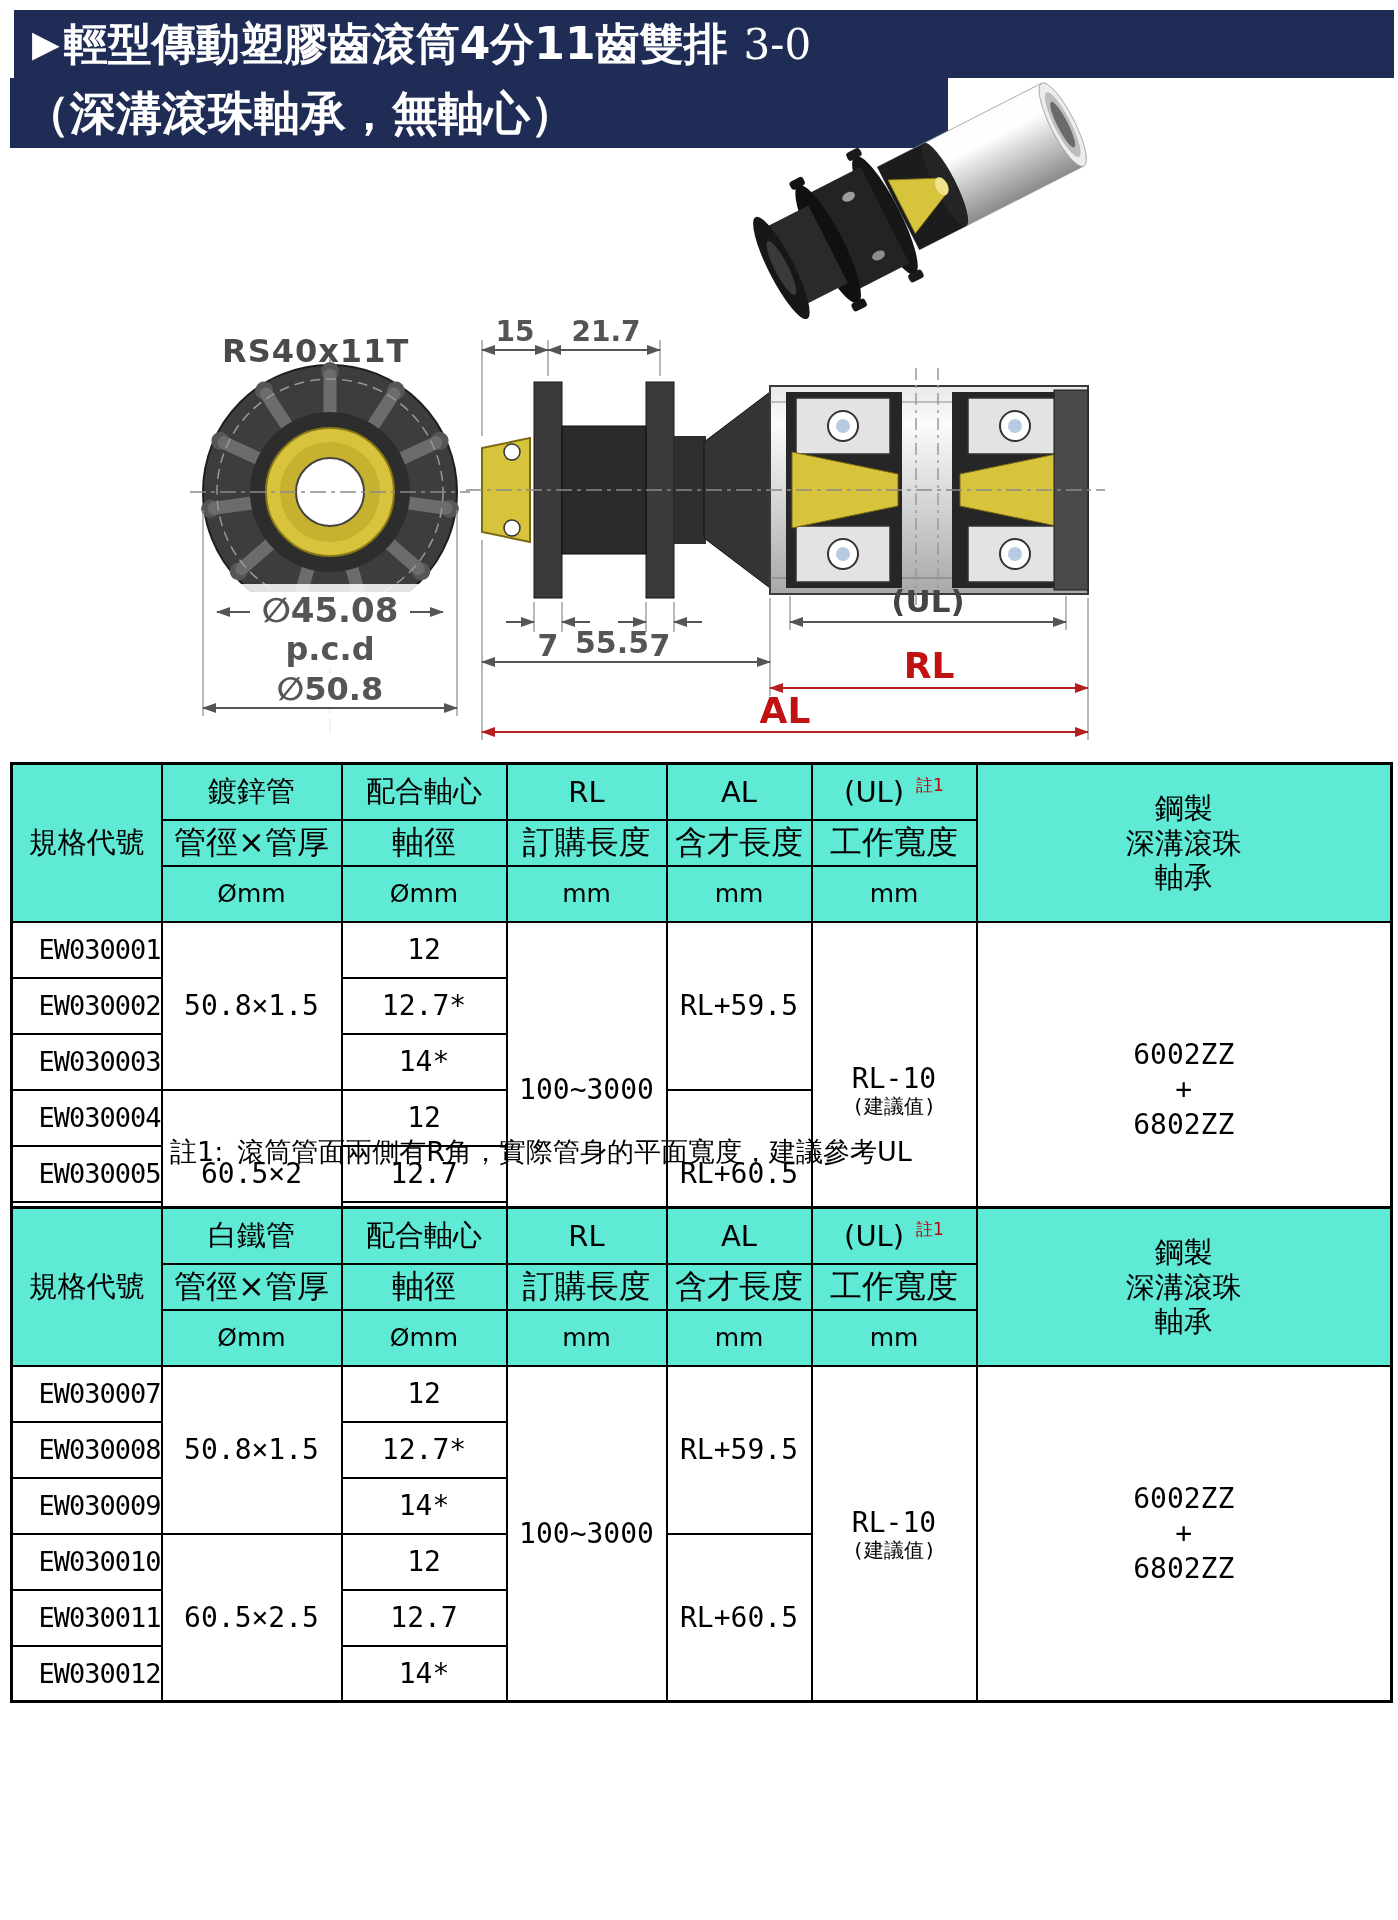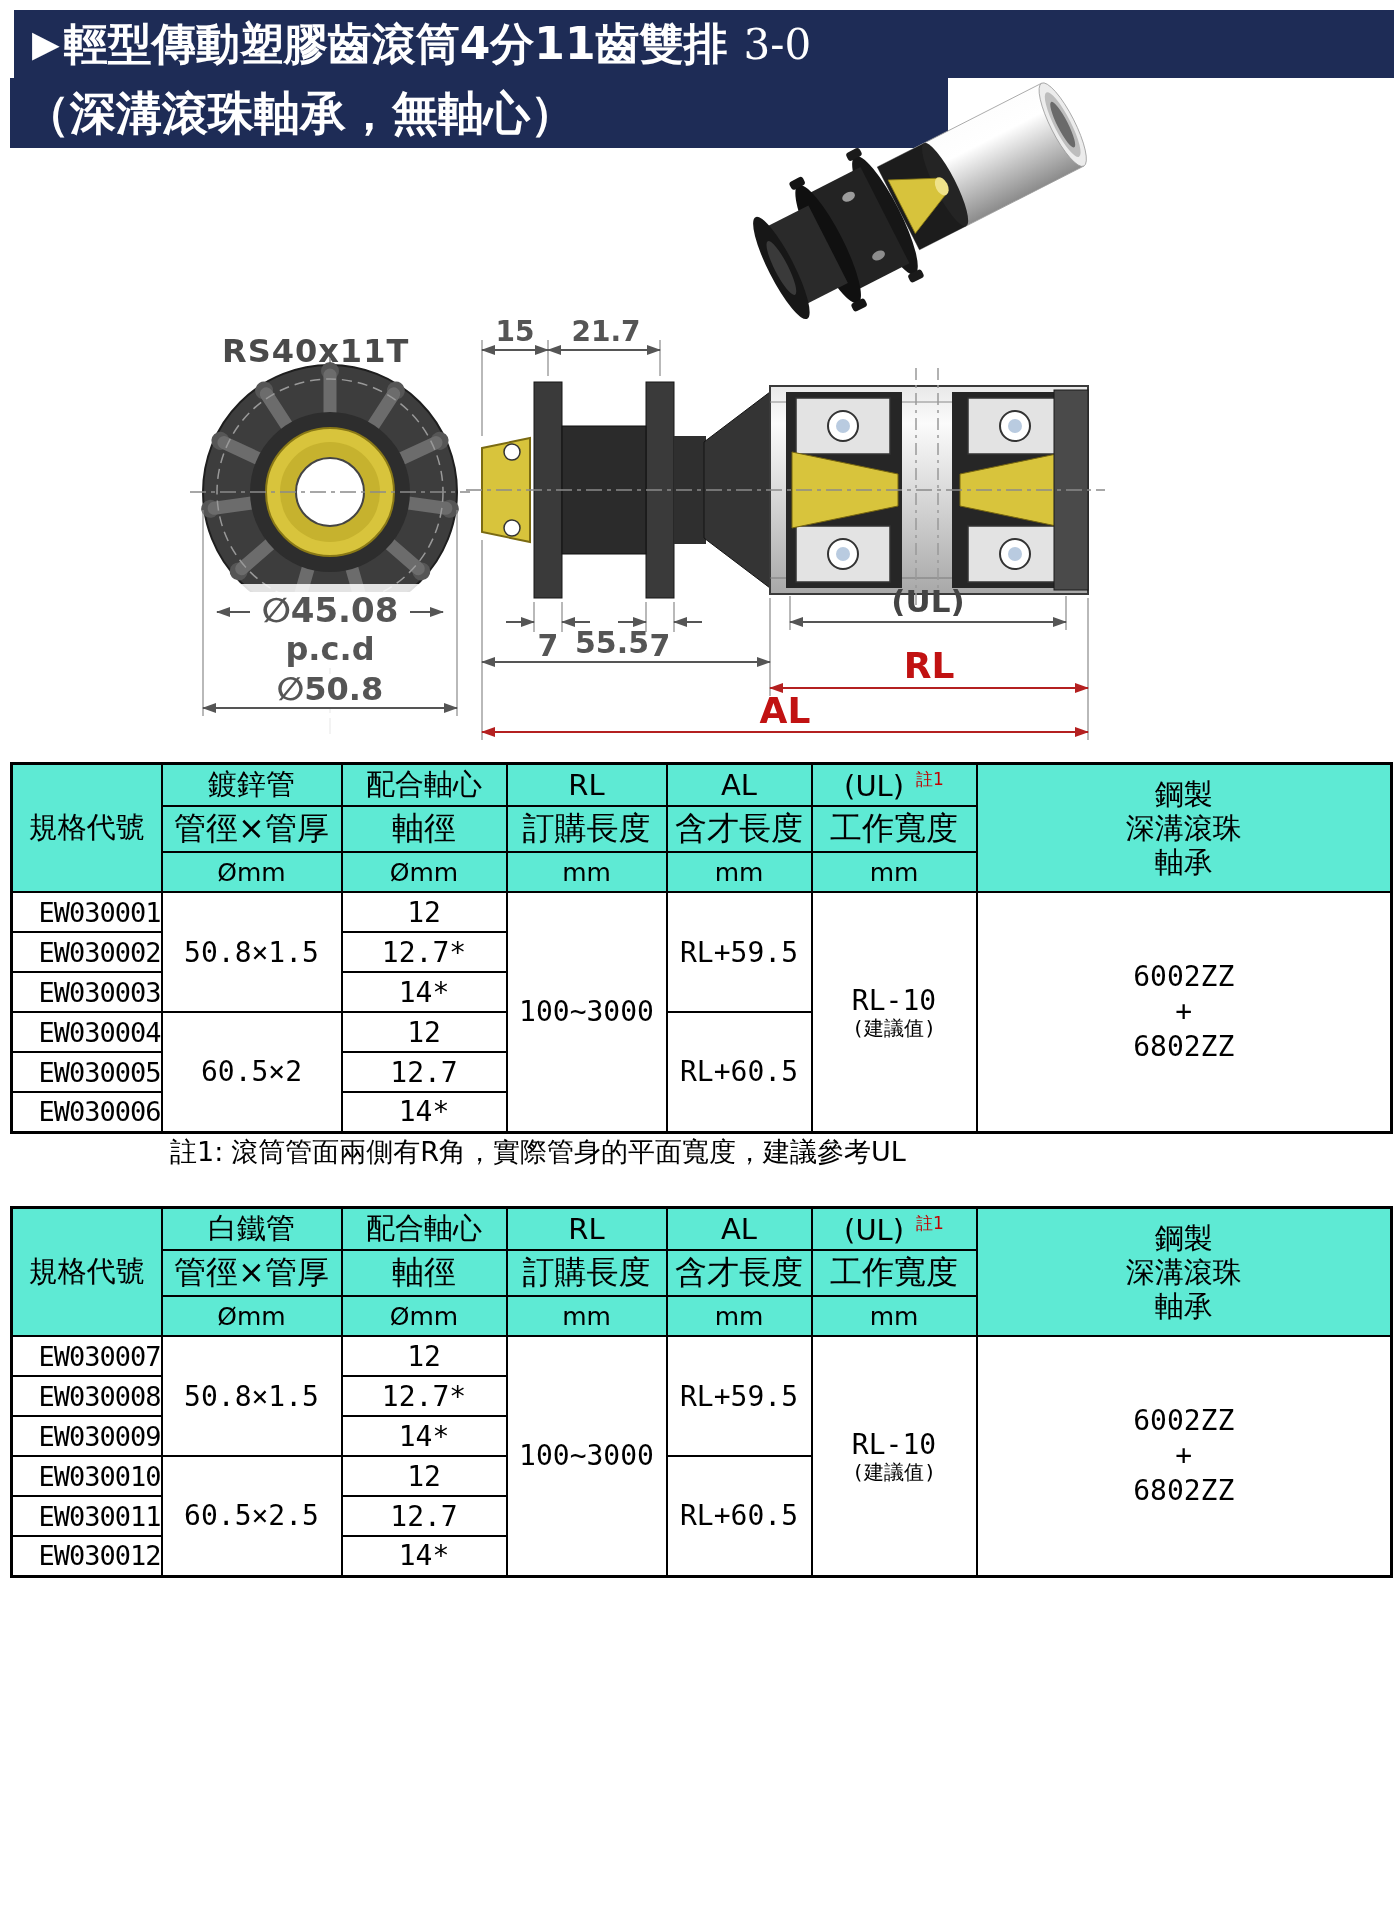--- a/index.html
+++ b/index.html
@@ -20,33 +20,33 @@
   .dtxt{fill:#555;font-weight:700}
   .dtxtd{fill:#444;font-weight:700}
   .dtxtr{fill:#c11212;font-weight:700}
   .brk{stroke:#999;stroke-width:1.5;stroke-dasharray:12 5 3 5;fill:none}
   
   .spec-table{position:absolute;left:10px;width:1380px;border-collapse:collapse;border:3px solid #000;table-layout:fixed;background:#fff;color:#000}
   .t1{top:762px}
   .t2{top:1206px}
   .spec-table th,.spec-table td{border:2px solid #000;text-align:center;font-weight:400;vertical-align:middle;overflow:hidden}
   .spec-table thead th{background:#5eead4}
-  .spec-table tr{height:40px}
+  .spec-table tr{height:56px}
   .spec-table tr.h2{height:44px}
   .h1 th{font-size:29px}
   .h2 th{font-size:32px}
   .h3 th{font-size:25px}
   .bearing-h div{font-size:29px;line-height:1.18}
   td.code{text-align:right;padding-left:4px;font-size:27px;font-family:"DejaVu Sans Mono","Liberation Mono",monospace;letter-spacing:-1px}
   td.val{font-size:28px;font-family:"DejaVu Sans Mono","Liberation Mono",monospace}
   td.val .ul-note{font-size:20px;line-height:1.1}
   td.val .bline{line-height:1.25}
   .noteref{color:#c00000;font-size:17px;vertical-align:super;margin-left:12px}
   .note-line{position:absolute;left:170px;top:1134px;font-size:27px;color:#000;white-space:nowrap}
-  .note-line .nlabel{margin-right:8px}
+  .note-line .nlabel{margin-right:14px}
 </style>
 </head>
 <body>
 
 <div>
 
   <div class="band band1">
     <span class="arrow">▶</span><span>輕型傳動塑膠齒滾筒4分11齒雙排</span><span class="title-code">3-0</span>
   </div>
   <div class="band band2">

